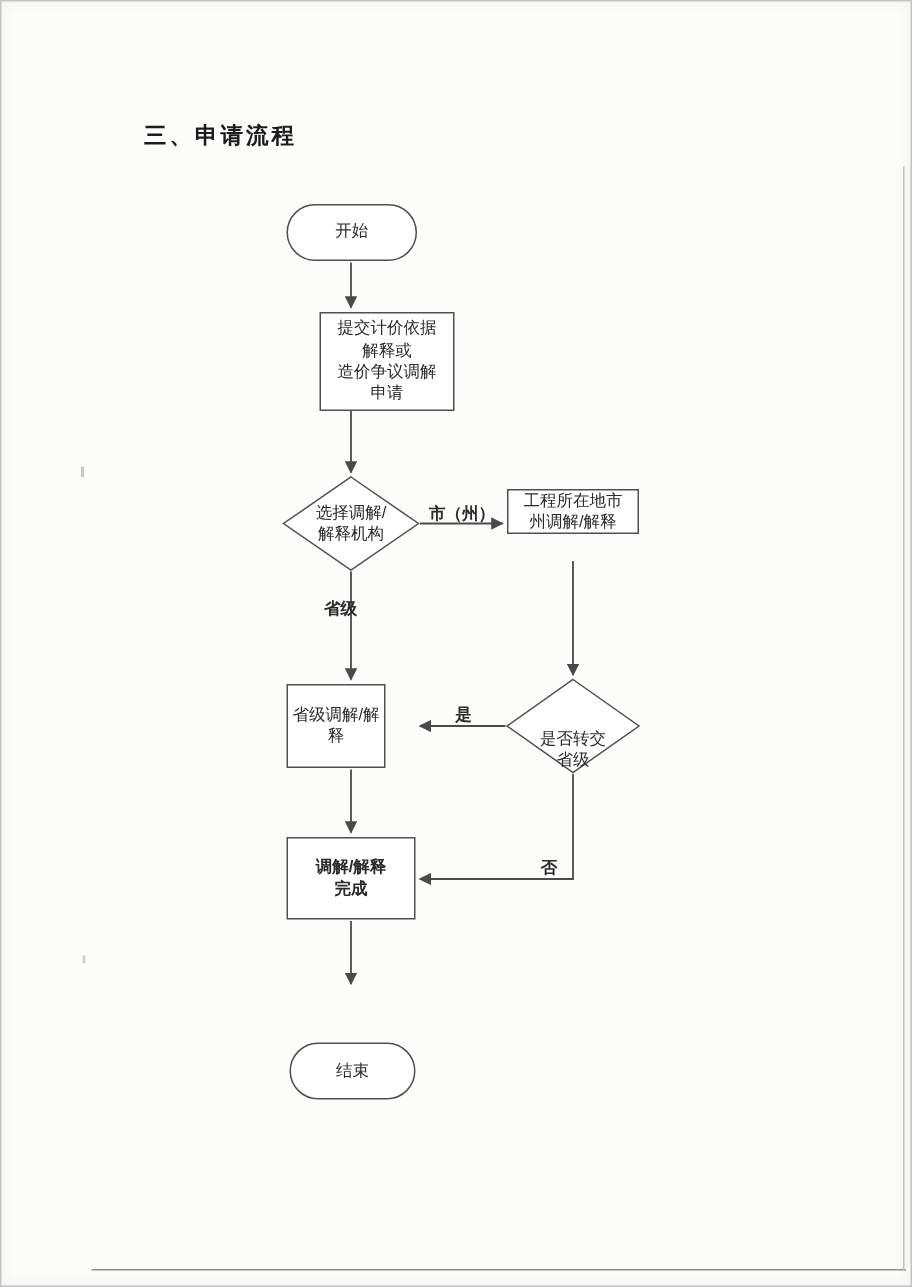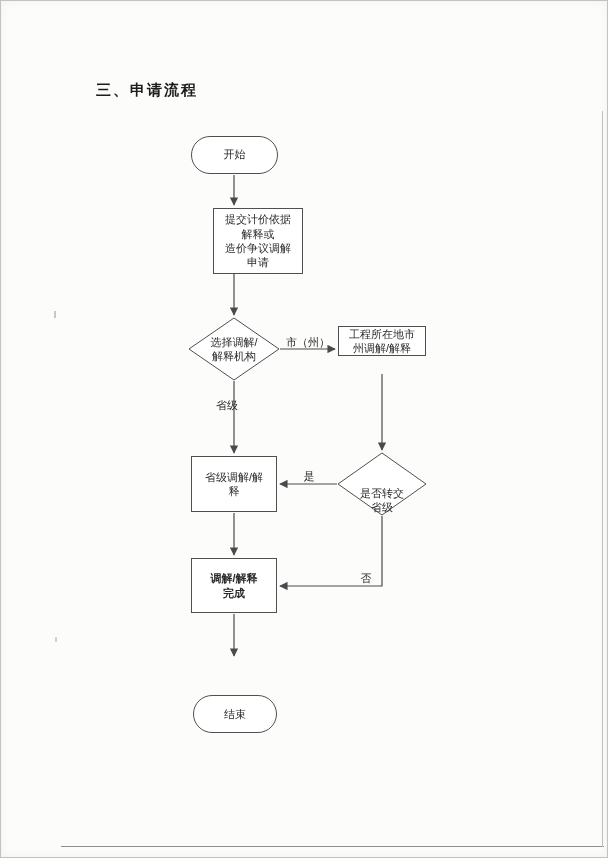--- a/index.html
+++ b/index.html
@@ -46,21 +46,21 @@
     justify-content: center;
     text-align: center;
     white-space: pre-line;
     font-size: 11px;
     line-height: 1.3;
     color: #2a2a2a;
   }
   .node-start    { left: 190px; top: 135px; width: 87px; height: 38px; border-radius: 19px; font-family: Liberation Mono, monospace; }
   .node-submit   { left: 188px; top: 207px; width: 90px; height: 66px; margin-left: 24px; }
   .node-city     { left: 337px; top: 325px; width: 88px; height: 30px; }
-  .node-prov     { left: 190px; top: 455px; width: 86px; height: 56px; }
+  .node-prov     { left: 190px; top: 455px; width: 66px; height: 56px; }
   .node-complete { left: 190px; top: 557px; width: 86px; height: 55px; font-weight: bold; }
   .node-end      { left: 192px; top: 658px; width: 84px; height: 38px; border-radius: 19px; margin-top: 36px; }
   .diamond-label {
     position: absolute;
     display: flex;
     align-items: center;
     justify-content: center;
     text-align: center;
     white-space: pre-line;
     font-size: 11px;
@@ -68,20 +68,21 @@
     color: #2a2a2a;
   }
   .label-choose   { left: 188px; top: 333px; width: 90px; height: 30px; }
   .label-transfer { left: 336px; top: 484px; width: 90px; height: 30px; }
   .edge-label {
     position: absolute;
     font-size: 11px;
     color: #2a2a2a;
     text-align: center;
     white-space: nowrap;
+    font-weight: bold;
   }
   .edge-city { left: 279px; top: 334px; width: 56px; }
   .edge-prov { left: 206px; top: 397px; width: 40px; }
   .edge-yes  { left: 298px; top: 468px; width: 20px; }
   .edge-no   { left: 355px; top: 570px; width: 20px; }
   .scan-line-bottom {
     position: absolute;
     left: 60px; top: 845px;
     width: 543px; height: 1px;
     background: #8f8f8c;

